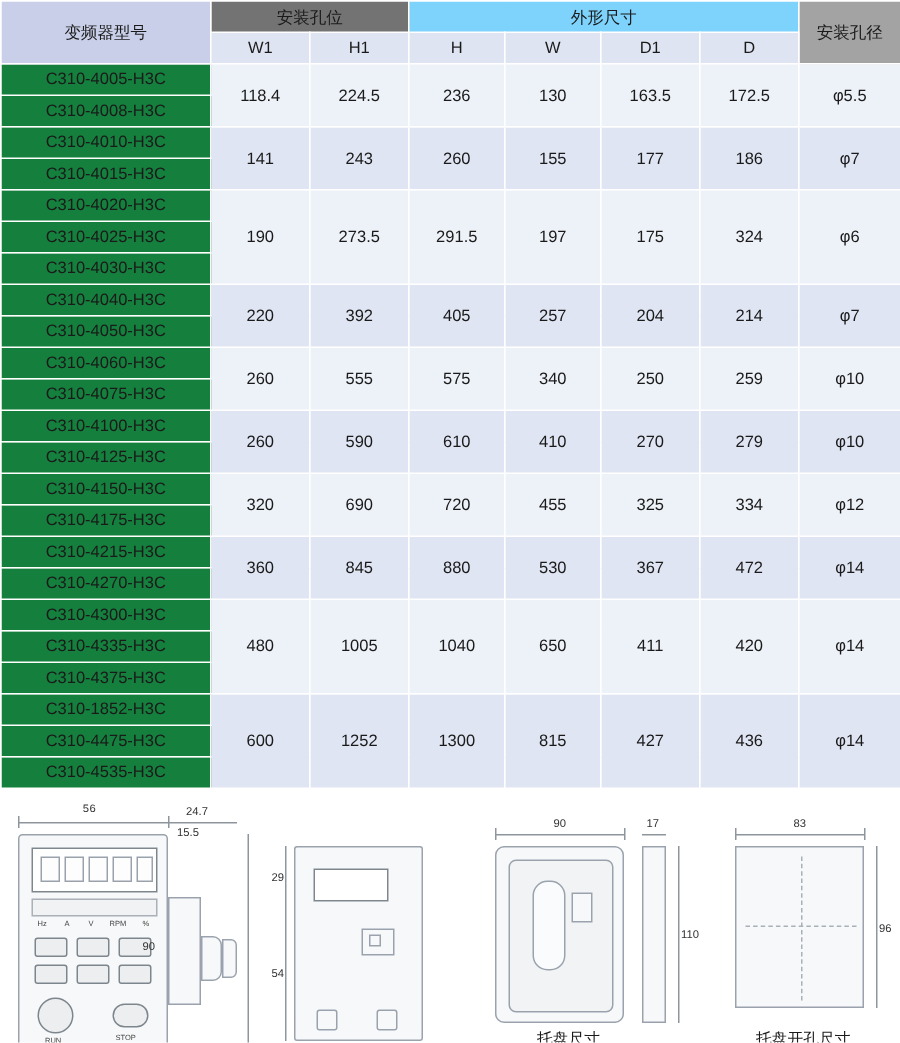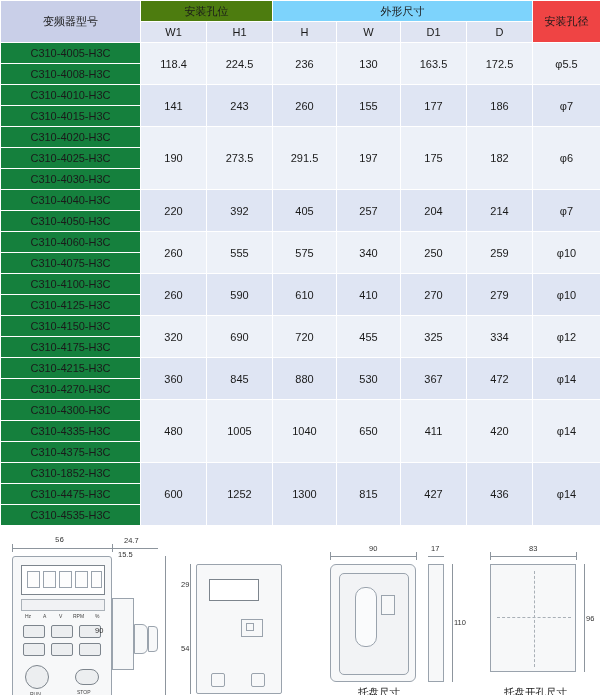--- a/index.html
+++ b/index.html
@@ -18,23 +18,23 @@
     border:1px solid #ffffff;
     text-align:center;
     vertical-align:middle;
     font-size:11px;
     font-weight:normal;
     padding:0;
     height:21px;
   }
   
   .hdr-model { background:#c9cfe8; color:#1a1a1a; font-size:11.5px; }
-  .hdr-holes { background:#4d7c0f; }
+  .hdr-holes { background:#737373; }
   .hdr-dims  { background:#7dd3fc; }
-  .hdr-dia   { background:#ef4444;margin-top:24px; }
+  .hdr-dia   { background:#a3a3a3;margin-top:24px; }
   .sub-hdr   { background:#dfe4f2; font-size:11px; }
   .model-cell {
     background:#15803d;
     text-align:left;
     padding-left:24px;
     font-size:11.5px;
     height:23px;
   }
   .val-a { background:#edf1f8; }
   .val-b { background:#dfe5f3; }
@@ -151,21 +151,21 @@
       <tr>
         <td class="model-cell">C310-4015-H3C</td>
       </tr>
       <tr>
         <td class="model-cell">C310-4020-H3C</td>
         <td class="val-a" rowspan="3">190</td>
         <td class="val-a" rowspan="3">273.5</td>
         <td class="val-a" rowspan="3">291.5</td>
         <td class="val-a" rowspan="3">197</td>
         <td class="val-a" rowspan="3">175</td>
-        <td class="val-a" rowspan="3">182</td>
+        <td class="val-a" rowspan="3">324</td>
         <td class="dia-a" rowspan="3">φ6</td>
       </tr>
       <tr>
         <td class="model-cell">C310-4025-H3C</td>
       </tr>
       <tr>
         <td class="model-cell">C310-4030-H3C</td>
       </tr>
       <tr>
         <td class="model-cell">C310-4040-H3C</td>

